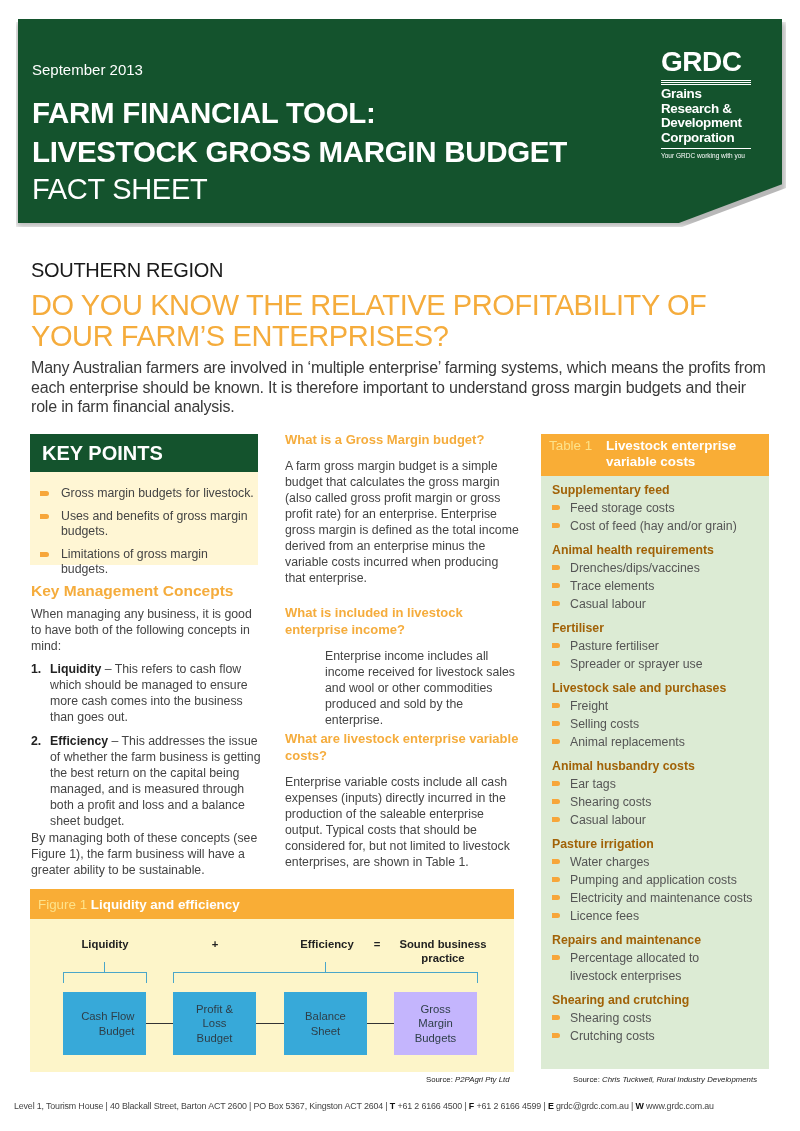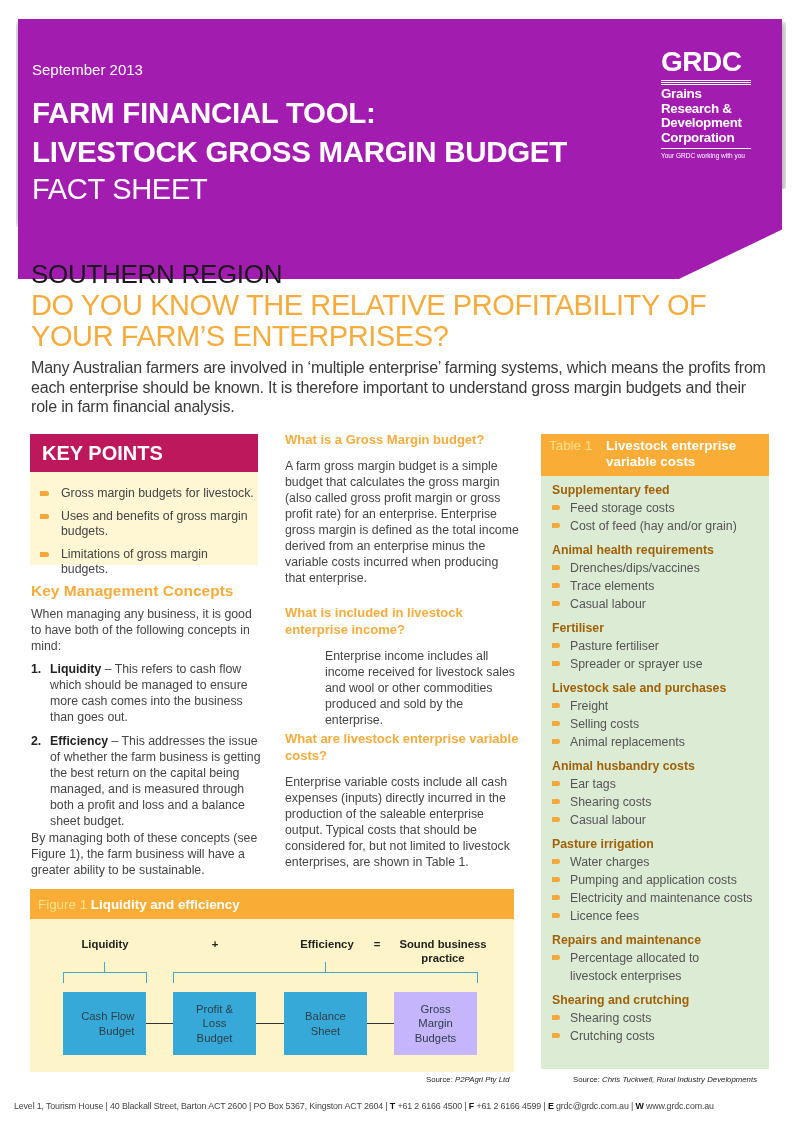--- a/index.html
+++ b/index.html
@@ -5,49 +5,49 @@
   * { box-sizing: border-box; margin: 0; padding: 0; }
   html, body { width: 800px; height: 1131px; background: #ffffff; overflow: hidden; }
   body { position: relative; font-family: "Liberation Sans", sans-serif; color: #3a3a3a; }
 
   .banner-shadow {
     position: absolute; left: 16px; top: 22px; width: 770px; height: 205px;
     background: rgba(0,0,0,0.28); filter: blur(3px);
     clip-path: polygon(0 0, 100% 0, 100% 81%, 86.5% 100%, 0 100%);
   }
   .banner {
-    position: absolute; left: 18px; top: 19px; width: 764px; height: 260px;
-    background: #a21caf;
+    position: absolute; left: 18px; top: 19px; width: 764px; height: 204px;
+    background: #14532d;
     clip-path: polygon(0 0, 100% 0, 100% 81%, 86.5% 100%, 0 100%);
   }
   .banner .date { position: absolute; left: 14px; top: 42px; color: #fff; font-size: 15px; }
   .banner .title1, .banner .title2 {
     position: absolute; left: 14px; color: #fff; font-weight: bold; font-size: 29.5px; letter-spacing: -0.3px;
   }
   .banner .title1 { top: 77px; }
   .banner .title2 { top: 116px; }
   .banner .subtitle { position: absolute; left: 14px; top: 154px; color: #fff; font-size: 29px; letter-spacing: -0.3px; }
 
   .logo { position: absolute; left: 643px; top: 2px; width: 110px; color: #fff; }
   .logo .mark { position: absolute; left: 0; top: 25px; font-size: 28px; font-weight: bold; letter-spacing: -0.5px; }
   .logo .rule { position: absolute; left: 0; top: 59px; width: 90px; height: 5px;
     border-top: 1px solid #fff; border-bottom: 1px solid #fff; }
   .logo .rule::after { content: ""; position: absolute; left: 0; top: 1px; width: 100%; height: 1px; background: #fff; }
   .logo .name { position: absolute; left: 0; top: 66px; font-size: 13.4px; font-weight: bold; line-height: 14.5px; letter-spacing: -0.3px; }
   .logo .line2 { position: absolute; left: 0; top: 127px; width: 90px; height: 1px; background: #fff; }
   .logo .tagline { position: absolute; left: 0; top: 131px; font-size: 6.5px; white-space: nowrap; }
 
-  .region { position: absolute; left: 31px; top: 259px; font-size: 26px; color: #1a1a1a; letter-spacing: -0.3px; }
+  .region { position: absolute; left: 31px; top: 259px; font-size: 20px; color: #1a1a1a; letter-spacing: -0.3px; }
   .question { position: absolute; left: 31px; top: 290px; width: 740px; font-size: 29px; line-height: 31px;
     color: #f5ac3c; letter-spacing: -0.4px; }
   .intro { position: absolute; left: 31px; top: 358px; width: 740px; font-size: 16px; line-height: 19.5px; color: #3a3a3a; letter-spacing: -0.2px; }
 
   
   .kp { position: absolute; left: 30px; top: 434px; width: 228px; height: 131px; background: #fff6d4; }
-  .kp-head { height: 38px; background: #be185d; padding: 8px 0 0 12px; color: #fff; font-weight: bold; font-size: 20px; }
+  .kp-head { height: 38px; background: #14532d; padding: 8px 0 0 12px; color: #fff; font-weight: bold; font-size: 20px; }
   .kp ul { list-style: none; padding: 14px 0 0 10px; }
   .kp li { position: relative; padding-left: 21px; font-size: 12.3px; line-height: 15.5px; color: #444; margin-bottom: 7px; }
   .bullet { position: absolute; left: 0; top: 5px; width: 9px; height: 5px; background: #f7a63a; border-radius: 0 3px 3px 0; }
 
   .kmc-title { position: absolute; left: 31px; top: 582px; font-size: 15.5px; font-weight: bold; color: #f5ac3c; }
   .col-text { font-size: 12.3px; line-height: 16px; color: #444; }
   .kmc-intro { position: absolute; left: 31px; top: 606px; width: 225px; }
   .kmc-list { position: absolute; left: 31px; top: 661px; width: 235px; list-style: none; }
   .kmc-list li { position: relative; padding-left: 19px; margin-bottom: 8px; }
   .kmc-list .num { position: absolute; left: 0; top: 0; font-weight: bold; color: #222; }

